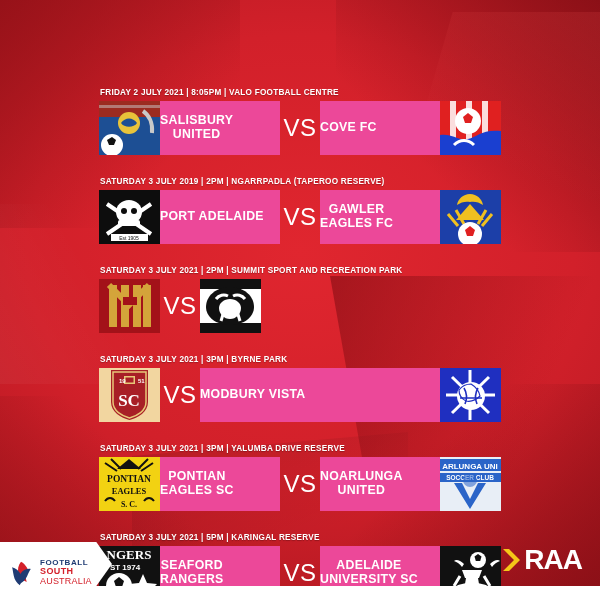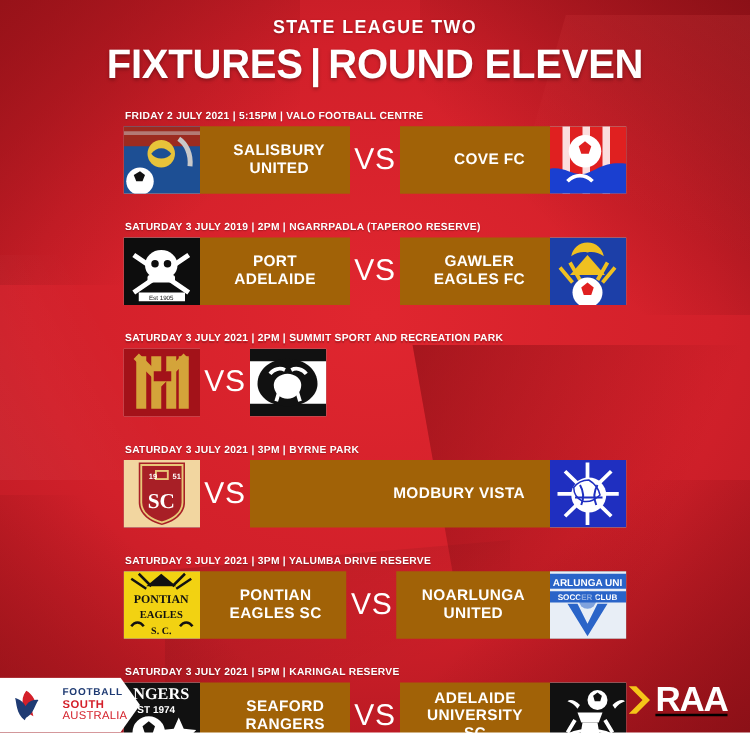--- a/index.html
+++ b/index.html
@@ -57,79 +57,73 @@
   .fixtures{position:absolute;left:99px;top:88px;width:402px;z-index:5;}
   .fixture{margin-bottom:22px;}
   .meta{
     color:#fff;font-size:8.2px;font-weight:bold;letter-spacing:.25px;
     margin:0 0 4px 1px;white-space:nowrap;
     text-shadow:0 1px 1px rgba(0,0,0,.25);
   }
   .row{display:flex;height:54px;align-items:stretch;}
   .crest{width:61px;flex:0 0 61px;position:relative;overflow:hidden;background:#a3a3a3;}
   .panel{
-    flex:1 1 0;background:#a16207;display:flex;align-items:center;justify-content:flex-end;
-    text-align:center;padding:0 20px;
+    flex:1 1 0;background:#ec4899;display:flex;align-items:center;justify-content:flex-start;
+    text-align:center;padding:0 0;
   }
   .panel .name{
     color:#fff;font-weight:bold;font-size:12.3px;line-height:1.12;
     letter-spacing:.3px;text-transform:uppercase;
   }
   .vs{
     width:40px;flex:0 0 40px;display:flex;align-items:center;justify-content:center;
     color:#fff;font-weight:normal;font-size:24px;letter-spacing:.5px;
     background:transparent;
   }
 
   
   .footer-bar{
     position:absolute;left:0;bottom:0;width:600px;height:14px;background:#fff;z-index:6;
   }
   .fsa-plate{
     position:absolute;left:0;bottom:14px;z-index:7;
     width:112px;height:44px;background:#fff;
     clip-path:polygon(0 0, 86% 0, 100% 50%, 86% 100%, 0 100%);
-    display:flex;align-items:center;padding-left:8px;box-sizing:border-box;gap:16px;
+    display:flex;align-items:flex-end;padding-left:8px;box-sizing:border-box;gap:6px;
   }
   .fsa-text{line-height:1.05;}
   .fsa-l1{font-size:8px;font-weight:bold;color:#1f3b73;letter-spacing:.6px;}
   .fsa-l2{font-size:9px;font-weight:bold;color:#d4202a;letter-spacing:.4px;}
   .fsa-l3{font-size:9px;font-weight:normal;color:#d4202a;letter-spacing:.2px;}
   .raa{
     position:absolute;right:18px;bottom:26px;z-index:7;
-    display:flex;align-items:center;gap:3px;text-decoration:underline;
+    display:flex;align-items:center;gap:3px;
   }
   .raa-word{color:#fff;font-weight:bold;font-size:28px;letter-spacing:-1px;line-height:1;}
 </style>
 </head>
 <body>
 
 <div class="stage">
 
   <div class="bg">
     <div class="facet f1"></div>
     <div class="facet f2"></div>
     <div class="facet f3"></div>
     <div class="facet f4"></div>
     <div class="facet f5"></div>
     <div class="facet f6"></div>
     <div class="facet f7"></div>
     <div class="facet f8"></div>
   </div>
 
-  <div class="header">
-    <div class="kicker">STATE LEAGUE TWO</div>
-    <div class="maintitle">
-      <span>FIXTURES</span><span class="bar">|</span><span>ROUND ELEVEN</span>
-    </div>
-  </div>
 
   <div class="fixtures">
       <div class="fixture">
-        <div class="meta">FRIDAY 2 JULY 2021 | 5:15PM | VALO FOOTBALL CENTRE</div>
+        <div class="meta">FRIDAY 2 JULY 2021 | 8:05PM | VALO FOOTBALL CENTRE</div>
         <div class="row">
           <div class="crest"><svg width="61" height="54" viewBox="0 0 61 54" preserveAspectRatio="xMidYMid slice">
               <rect width="61" height="54" fill="#1d4f94"></rect>
               <path d="M0 0h61v16H0z" fill="#9c2b20"></path>
               <path d="M0 4h61v3H0z" fill="#c9c9c9" opacity=".5"></path>
               <circle cx="30" cy="22" r="11" fill="#e8c33a"></circle>
               <path d="M22 22c4-6 12-6 16 0-3 5-13 5-16 0z" fill="#1d4f94"></path>
               <circle cx="13" cy="44" r="11" fill="#fff"></circle>
               <path d="M13 36l4 3-2 5h-5l-2-5z" fill="#111"></path>
               <path d="M44 10c6 4 10 12 9 22" stroke="#c9c9c9" stroke-width="4" fill="none"></path>

